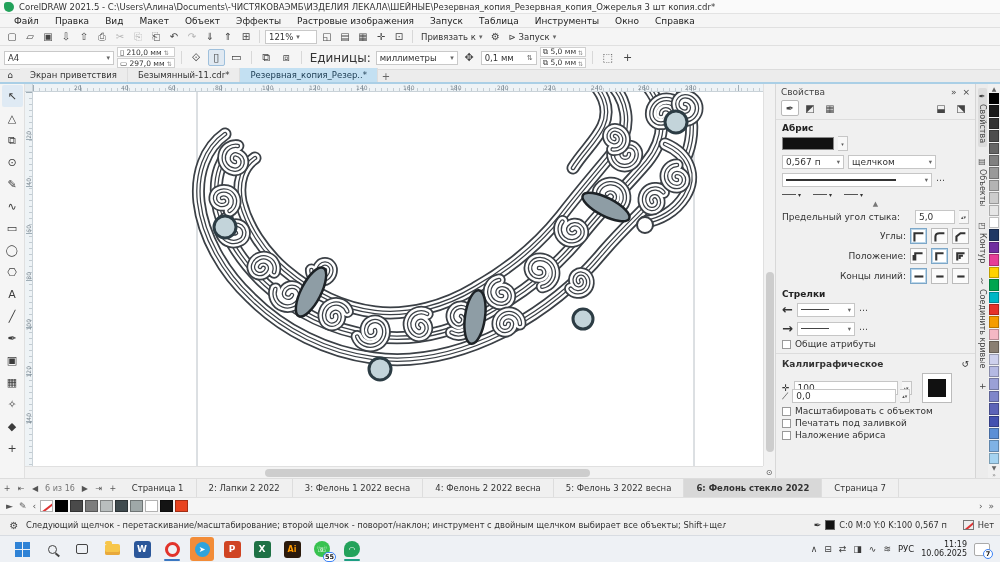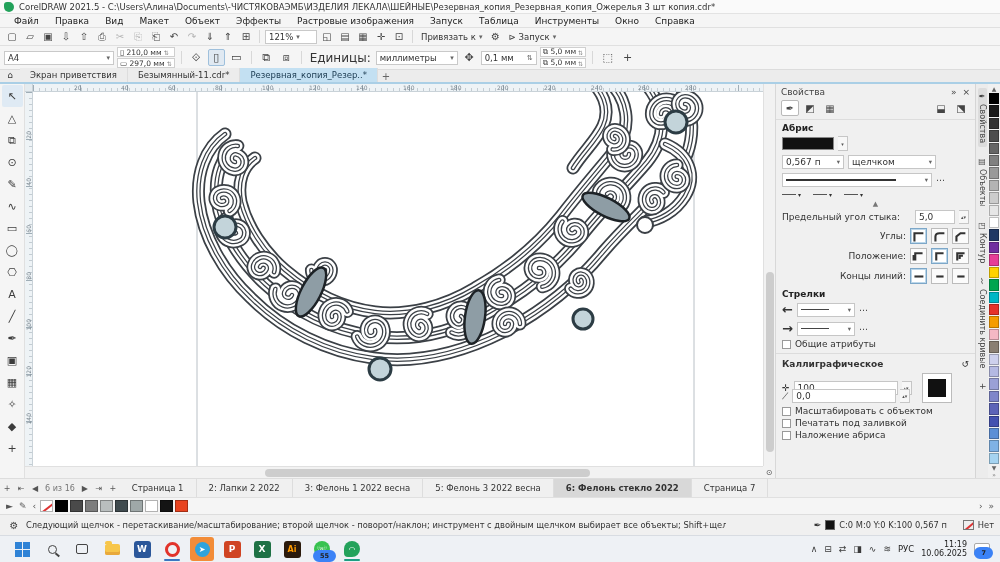--- a/index.html
+++ b/index.html
@@ -115,21 +115,21 @@
   .startico { display:grid; grid-template-columns:7px 7px; grid-template-rows:7px 7px; gap:1px; }
   .startico span { background:#2f83d6; }
   .lens { width:9px; height:9px; border:1.6px solid #444; border-radius:50%; position:relative; }
   .lens::after { content:''; position:absolute; right:-4px; bottom:-3px; width:5px; height:1.6px; background:#444; transform:rotate(40deg); }
   .tview { width:12px; height:10px; border:1.4px solid #444; border-radius:2px; position:relative; }
   .folder { width:15px; height:11px; background:#f7c64a; border-radius:2px; position:relative; box-shadow:inset 0 -3px 0 #e8a93c; }
   .folder::before { content:''; position:absolute; top:-3px; left:0; width:7px; height:3px; background:#f7c64a; border-radius:2px 2px 0 0; }
   .opera-ring { width:15px; height:15px; border:3.5px solid #e2332b; border-radius:50%; }
   .tg-circle { width:15px; height:15px; background:#2fa3dc; border-radius:50%; color:#fff; font-size:8px; display:flex; align-items:center; justify-content:center; }
   .wa-circle { width:16px; height:16px; background:#37c24f; border-radius:50%; color:#fff; font-size:9px; display:flex; align-items:center; justify-content:center; }
-  .badge { position:absolute; right:-2px; bottom:-1px; min-width:10px; height:10px; background:#fff; border:6px solid #3b82f6; border-radius:6px; font-size:6.5px; color:#222; display:flex; align-items:center; justify-content:center; padding:0 1px; font-weight:bold; }
+  .badge { position:absolute; right:-2px; bottom:-1px; min-width:10px; height:10px; background:#fff; border:1px solid #3b82f6; border-radius:6px; font-size:6.5px; color:#222; display:flex; align-items:center; justify-content:center; padding:0 1px; font-weight:bold; }
   .corel-ball { width:16px; height:16px; background:#23a25b; border-radius:50% 50% 50% 4px; display:flex; align-items:center; justify-content:center; color:#fff; font-size:8px; }
   .trayzone { margin-left:auto; display:flex; align-items:center; gap:7px; }
   .trayico { font-size:9px; color:#3a3a3a; }
   .lang { font-size:8.5px; color:#222; }
   .clock { text-align:right; font-size:8px; color:#222; line-height:9px; }
   .notif { width:16px; height:13px; background:#fff; border:1px solid #aaa; border-radius:2px; position:relative; }
   .notif .badge { right:-4px; bottom:-4px; }
 </style>
 </head>
 <body>
@@ -700,20 +700,21 @@
       <span class="pgbtn">+</span>
       <span class="pgbtn">⇤</span>
       <span class="pgbtn">◀</span>
       <span class="pgcount">6 из 16</span>
       <span class="pgbtn">▶</span>
       <span class="pgbtn">⇥</span>
       <span class="pgbtn">+</span>
       <span class="pgtab">Страница 1</span>
       <span class="pgtab">2: Лапки 2 2022</span>
       <span class="pgtab">3: Фелонь 1 2022 весна</span>
+      <span class="pgtab">4: Фелонь 2 2022 весна</span>
       <span class="pgtab">5: Фелонь 3 2022 весна</span>
       <span class="pgtab active">6: Фелонь стекло 2022</span>
       <span class="pgtab">Страница 7</span>
     </div>
 
   <div class="docpal" id="docpal">
       <span class="dp-ctl">►</span>
       <span class="dp-ctl">✎</span>
       <span class="dp-ctl">‹</span>
       <span class="swh none"></span>

